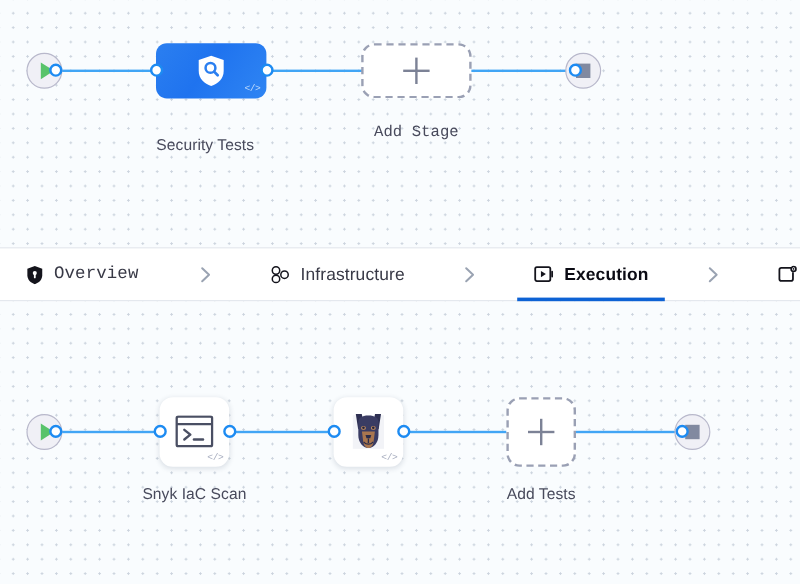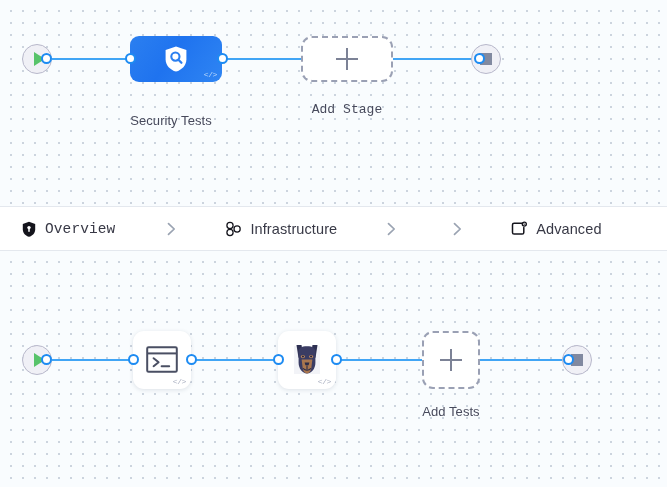--- a/index.html
+++ b/index.html
@@ -259,20 +259,30 @@
       </span>
       <span class="tab-label">Infrastructure</span>
     </div>
 
     <span class="tab-sep" id="sep-2">
       <svg width="13" height="14" viewBox="0 0 13 14">
           <path d="M3.5 1.6 L9.2 7 L3.5 12.4" fill="none" stroke="#9aa3b2" stroke-width="1.7" stroke-linecap="round" stroke-linejoin="round"></path>
         </svg>
     </span>
 
+    <div class="tab active" id="tab-execution">
+      <span class="tab-icon">
+        <svg width="17" height="15" viewBox="0 0 17 15">
+          <rect x="1" y="1.6" width="12.6" height="11.6" rx="1.4" fill="none" stroke="#14141c" stroke-width="1.5"></rect>
+          <path d="M5.8 4.8 L9.9 7.4 L5.8 10 Z" fill="#14141c"></path>
+          <path d="M15.1 5.4 L15.1 9.4" stroke="#14141c" stroke-width="1.5" stroke-linecap="round"></path>
+        </svg>
+      </span>
+      <span class="tab-label">Execution</span>
+    </div>
 
     <span class="tab-sep" id="sep-3">
       <svg width="13" height="14" viewBox="0 0 13 14">
           <path d="M3.5 1.6 L9.2 7 L3.5 12.4" fill="none" stroke="#9aa3b2" stroke-width="1.7" stroke-linecap="round" stroke-linejoin="round"></path>
         </svg>
     </span>
 
     <div class="tab" id="tab-advanced">
       <span class="tab-icon">
         <svg width="17" height="16" viewBox="0 0 17 16">
@@ -301,20 +311,21 @@
       <svg width="32" height="28" viewBox="0 0 32 28">
         <rect x="1.2" y="1.2" width="29.6" height="24.6" rx="1.4" fill="#ffffff" stroke="#4a4f63" stroke-width="2"></rect>
         <line x1="1.2" y1="7.4" x2="30.8" y2="7.4" stroke="#4a4f63" stroke-width="2"></line>
         <path d="M7.6 12.2 L12.6 16.2 L7.6 20.2" fill="none" stroke="#4a4f63" stroke-width="2" stroke-linecap="round" stroke-linejoin="round"></path>
         <line x1="15.6" y1="20.3" x2="23.2" y2="20.3" stroke="#4a4f63" stroke-width="2" stroke-linecap="round"></line>
       </svg>
       <span class="code-badge on-white">&lt;/&gt;</span>
     </div>
     <div class="port" style="left:128px; top:103px;"></div>
     <div class="port" style="left:186px; top:103px;"></div>
+    <div class="node-label" style="left:72px; top:152px; width:180px;">Snyk IaC Scan</div>
 
     <div class="step-node" id="ingest-node" style="left:278px; top:80px;">
       <svg class="dog-wrap" viewBox="0 0 34 36">
         <rect x="4" y="4" width="26" height="28" fill="#f2f3f7"></rect>
         <path d="M6.5 3 L11.5 3 L12.8 11 L8.5 16 Z" fill="#2e3052"></path>
         <path d="M27.5 3 L22.5 3 L21.2 11 L25.5 16 Z" fill="#2e3052"></path>
         <path d="M8.6 9.5 C8.6 6.2 11.6 4.2 17 4.2 C22.4 4.2 25.4 6.2 25.4 9.5 L25.4 20.5 C25.4 26.6 21.7 31.4 17 31.4 C12.3 31.4 8.6 26.6 8.6 20.5 Z" fill="#3a3c63"></path>
         <path d="M11.6 17.5 L22.4 17.5 L21.3 26.2 C20.8 29.4 19.1 31.4 17 31.4 C14.9 31.4 13.2 29.4 12.7 26.2 Z" fill="#a9764f"></path>
         <ellipse cx="12.9" cy="14.6" rx="2.0" ry="1.6" fill="#c9905f"></ellipse>
         <ellipse cx="21.1" cy="14.6" rx="2.0" ry="1.6" fill="#c9905f"></ellipse>

